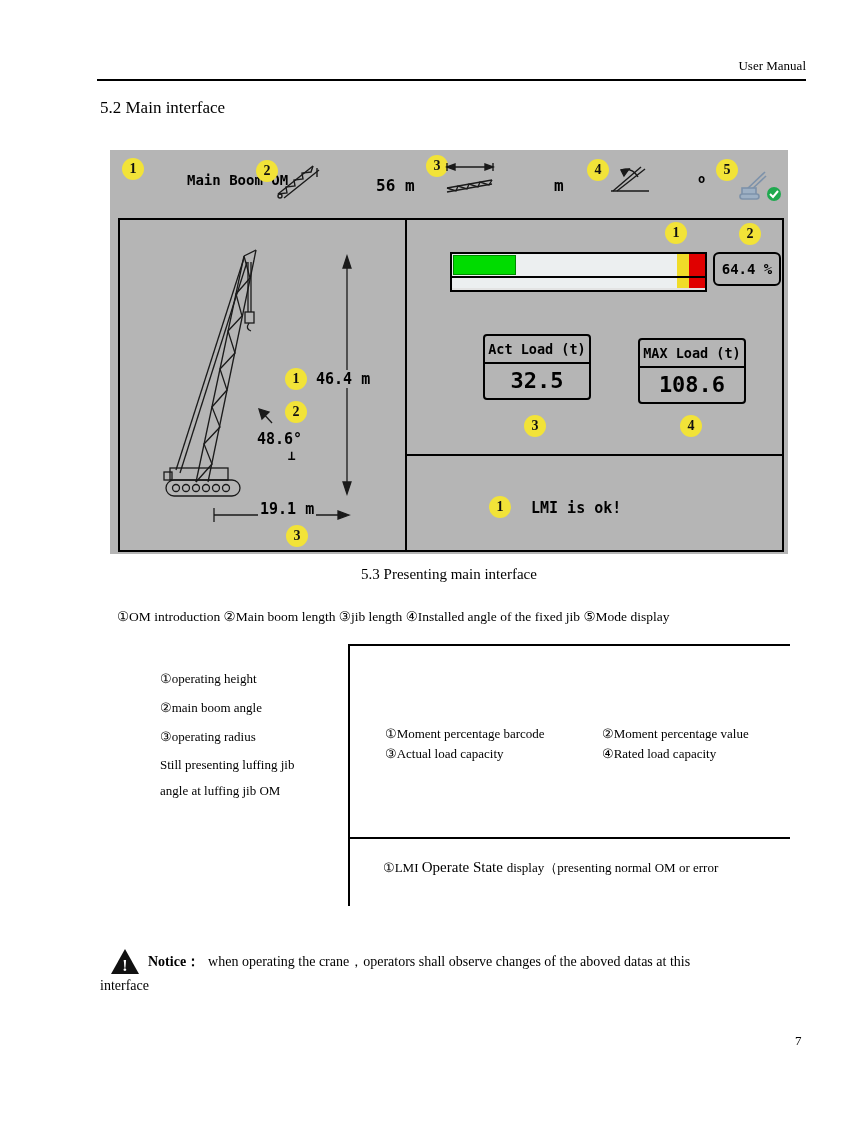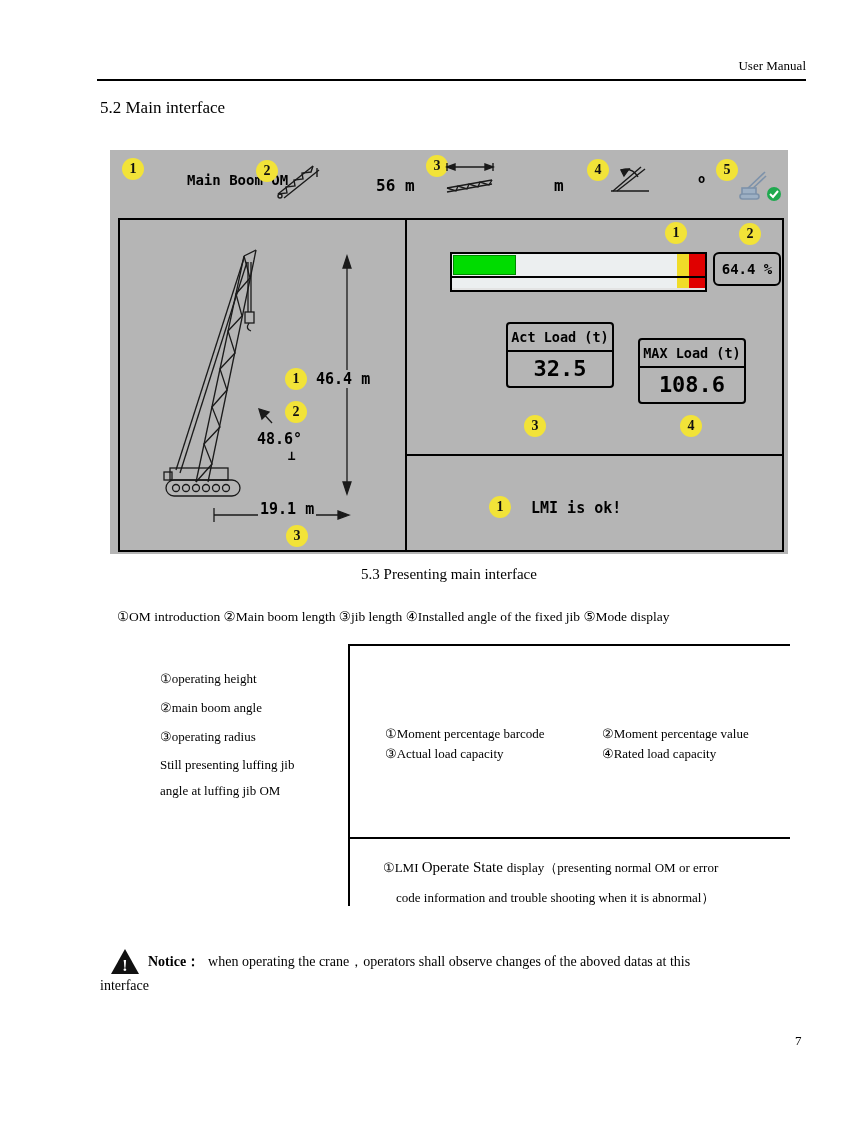--- a/index.html
+++ b/index.html
@@ -161,21 +161,21 @@
           <div class="mb-red"></div>
         </div>
         <div class="mb-bottom">
           <div class="mb-yellow"></div>
           <div class="mb-red"></div>
         </div>
       </div>
 
       <div class="abs percent-box mono" style="left:593px; top:32px; width:68px; height:34px; font-size:14px;">64.4 %</div>
 
-      <div class="abs load-box mono" style="left:363px; top:102px; width:108px; height:66px;margin-left:23px;">
+      <div class="abs load-box mono" style="left:363px; top:114px; width:108px; height:66px;">
         <div class="load-label">Act Load (t)</div>
         <div class="load-value">32.5</div>
       </div>
       <div class="abs load-box mono" style="left:518px; top:118px; width:108px; height:66px;">
         <div class="load-label">MAX Load (t)</div>
         <div class="load-value">108.6</div>
       </div>
       <div class="badge" style="left:404px; top:195px;">3</div>
       <div class="badge" style="left:560px; top:195px;">4</div>
 
@@ -199,21 +199,20 @@
   <div class="abs serif body-text" style="left:160px; top:783px;">angle at luffing jib OM</div>
 
   <div class="abs serif body-text" style="left:385px; top:726px;">①Moment percentage barcode</div>
   <div class="abs serif body-text" style="left:602px; top:726px;">②Moment percentage value</div>
   <div class="abs serif body-text" style="left:385px; top:746px;">③Actual load capacity</div>
   <div class="abs serif body-text" style="left:602px; top:746px;">④Rated load capacity</div>
 
   <div class="abs serif body-text" style="left:383px; top:859px;">
     <span>①LMI </span><span style="font-size:15px;">Operate State </span><span>display（presenting normal OM or error</span>
   </div>
-  <div class="abs serif body-text" style="left:396px; top:889px;">code information and trouble shooting when it is abnormal）</div>
 
   <div class="abs notice-row serif" style="left:110px; top:948px;">
     <svg width="30" height="27" viewBox="0 0 30 27">
       <polygon points="15,1 29,26 1,26" fill="#111"></polygon>
       <text x="15" y="23" text-anchor="middle" fill="#fff" font-size="16" font-weight="bold" font-family="Liberation Serif, serif">!</text>
     </svg>
     <span style="font-weight:bold;">Notice：</span>
     <span>when operating the crane，operators shall observe changes of the aboved datas at this</span>
   </div>
   <div class="abs serif" style="left:100px; top:978px; font-size:14px;">interface</div>

